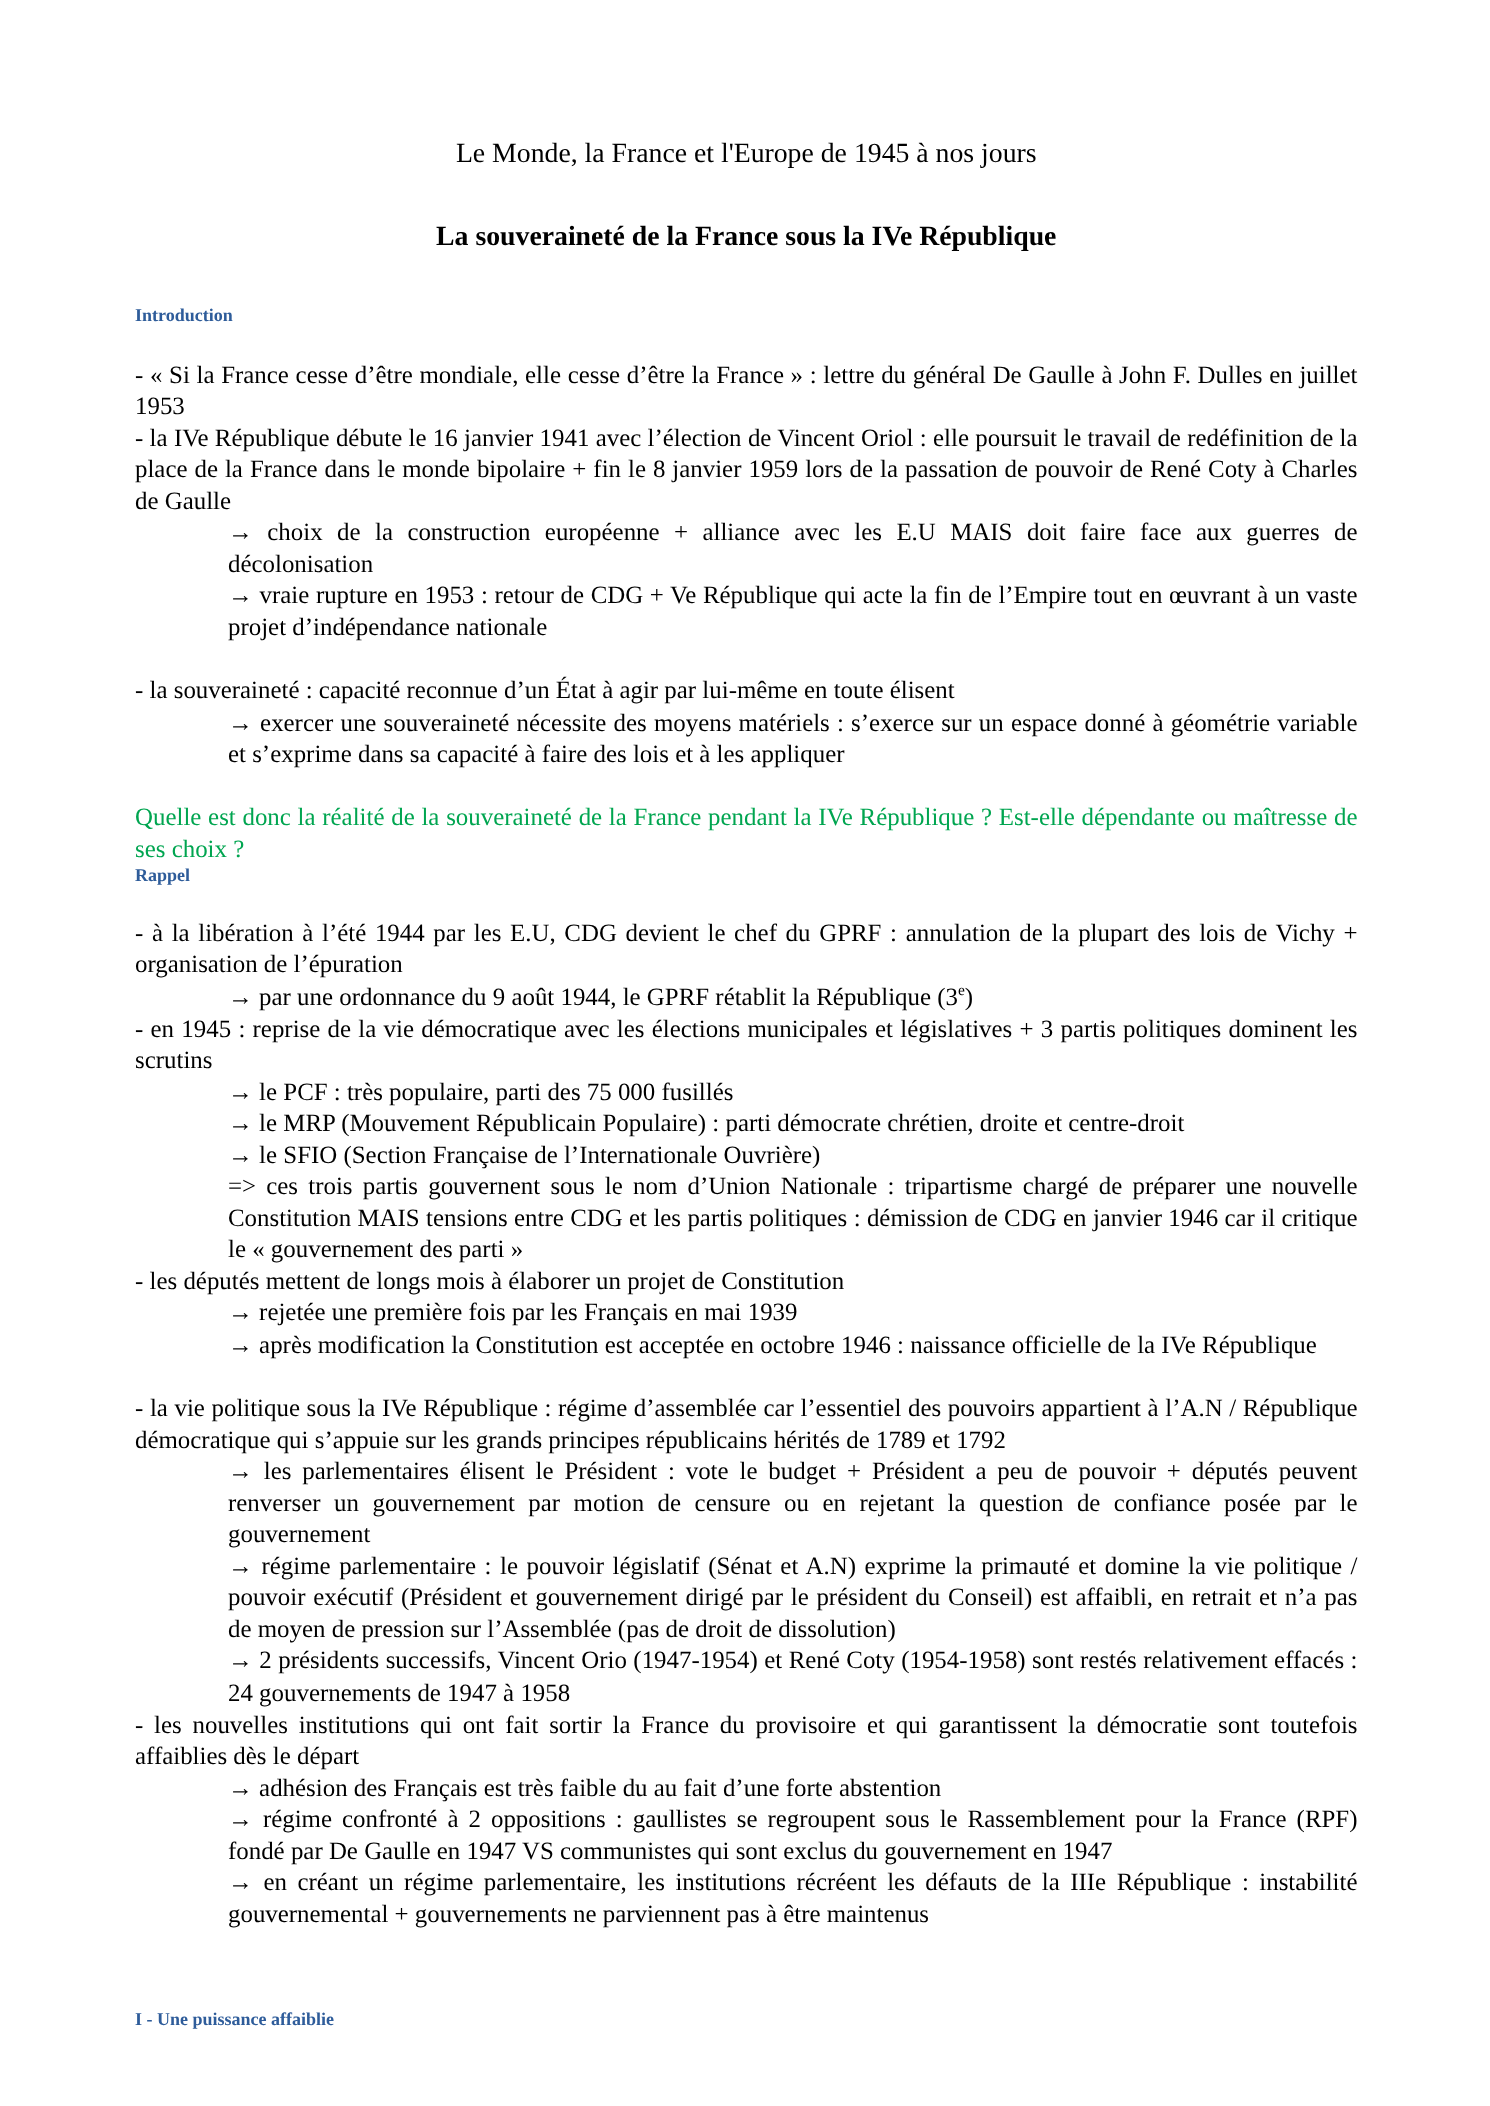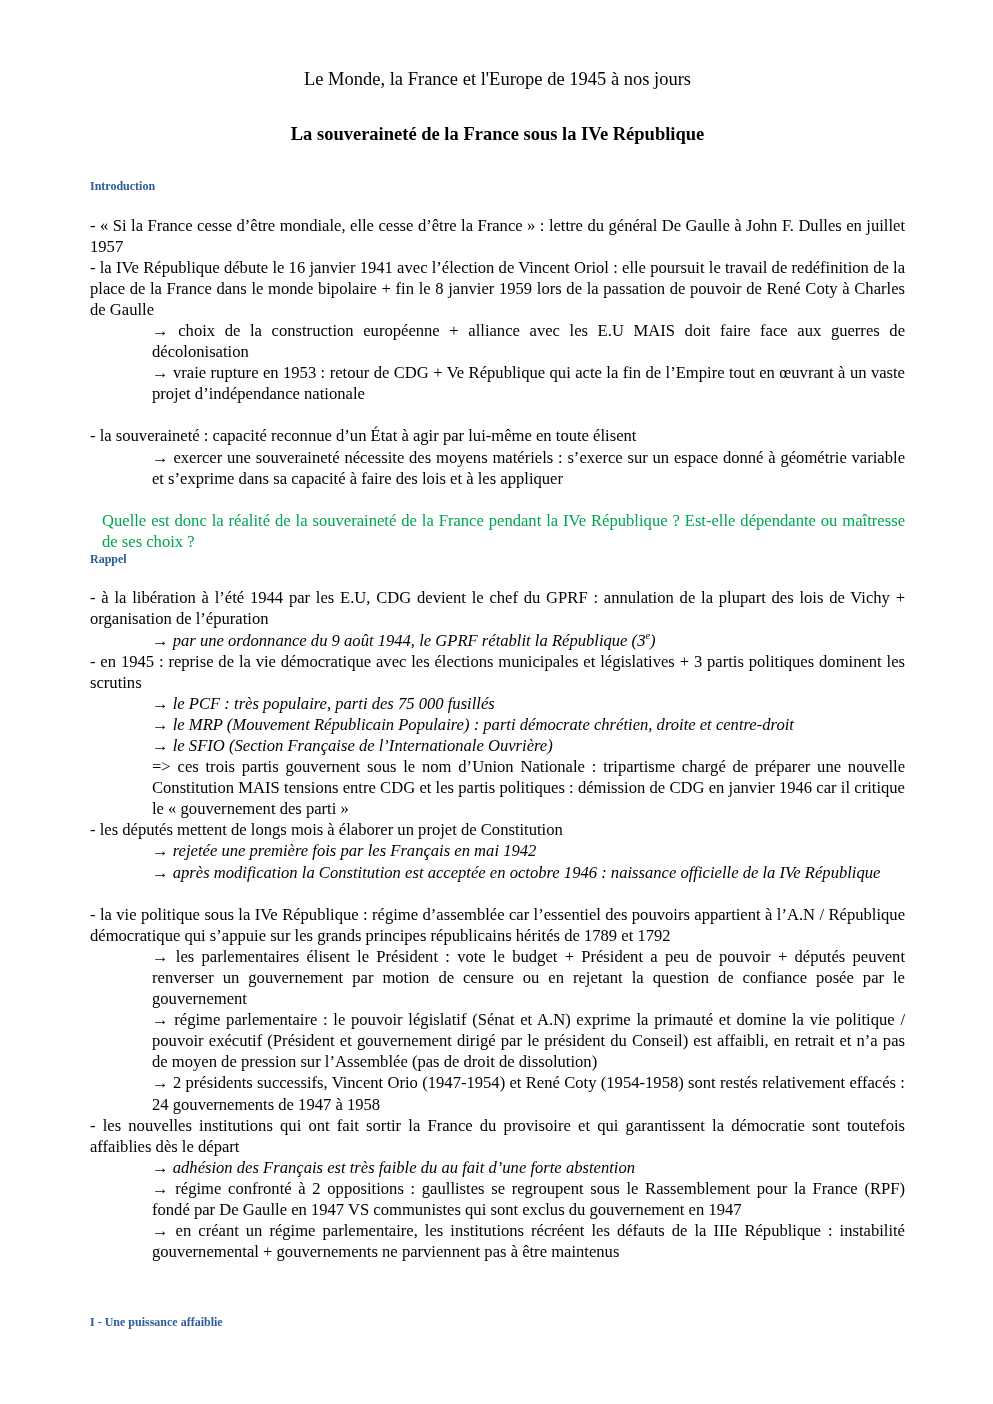--- a/index.html
+++ b/index.html
@@ -26,21 +26,21 @@
     left: 90px;
     top: 0;
     width: 815px;
   }
 
   
   .doc-title {
     text-align: center;
     font-size: 18.5px;
     line-height: 1.25;
-    margin-top: 68px;
+    margin-top: 92px;
     font-weight: normal;
   }
   .doc-subtitle {
     text-align: center;
     font-size: 18.5px;
     line-height: 1.25;
     font-weight: bold;
     margin-top: 32px;
   }
 
@@ -69,47 +69,45 @@
   .sub {
     margin: 0;
     padding-left: 62px;
     font-size: 16.6px;
     line-height: 21.1px;
     text-align: justify;
   }
 
   .green {
     color: #00a550;
-    margin-left: 12px;
   }
   .green p { color: #00a550; }
 
   .sub-a {
     margin: 0;
     padding-left: 62px;
     font-size: 16.6px;
     line-height: 21.1px;
-    font-style: italic;
   }
   .spacer-sm { height: 20px; }
   sup { font-size: 0.62em; vertical-align: super; line-height: 0; }
 </style>
 </head>
 <body>
 
 <div class="page">
   <div class="content">
 
     <div class="doc-title">Le Monde, la France et l'Europe de 1945 à nos jours</div>
     <div class="doc-subtitle">La souveraineté de la France sous la IVe République</div>
 
     <div class="heading-blue h-intro">Introduction</div>
 
     <div class="blk">
-      <p class="body">- « Si la France cesse d’être mondiale, elle cesse d’être la France » : lettre du général De Gaulle à John F. Dulles en juillet 1957</p>
+      <p class="body">- « Si la France cesse d’être mondiale, elle cesse d’être la France » : lettre du général De Gaulle à John F. Dulles en juillet 1953</p>
       <p class="body">- la IVe République débute le 16 janvier 1941 avec l’élection de Vincent Oriol : elle poursuit le travail de redéfinition de la place de la France dans le monde bipolaire + fin le 8 janvier 1959 lors de la passation de pouvoir de René Coty à Charles de Gaulle</p>
       <p class="sub">→ choix de la construction européenne + alliance avec les E.U MAIS doit faire face aux guerres de décolonisation</p>
       <p class="sub">→ vraie rupture en 1953 : retour de CDG + Ve République qui acte la fin de l’Empire tout en œuvrant à un vaste projet d’indépendance nationale</p>
     </div>
 
     <div class="blk">
       <p class="body">- la souveraineté : capacité reconnue d’un État à agir par lui-même en toute élisent</p>
       <p class="sub">→ exercer une souveraineté nécessite des moyens matériels : s’exerce sur un espace donné à géométrie variable et s’exprime dans sa capacité à faire des lois et à les appliquer</p>
     </div>
 
@@ -121,21 +119,21 @@
 
     <div class="blk">
       <p class="body">- à la libération à l’été 1944 par les E.U, CDG devient le chef du GPRF : annulation de la plupart des lois de Vichy + organisation de l’épuration</p>
       <p class="sub-a"><span>→ par une ordonnance du 9 août 1944, le GPRF rétablit la République (3</span><sup>e</sup><span>)</span></p>
       <p class="body">- en 1945 : reprise de la vie démocratique avec les élections municipales et législatives + 3 partis politiques dominent les scrutins</p>
       <p class="sub-a">→ le PCF : très populaire, parti des 75 000 fusillés</p>
       <p class="sub-a">→ le MRP (Mouvement Républicain Populaire) : parti démocrate chrétien, droite et centre-droit</p>
       <p class="sub-a">→ le SFIO (Section Française de l’Internationale Ouvrière)</p>
       <p class="sub">=&gt; ces trois partis gouvernent sous le nom d’Union Nationale : tripartisme chargé de préparer une nouvelle Constitution MAIS tensions entre CDG et les partis politiques : démission de CDG en janvier 1946 car il critique le « gouvernement des parti »</p>
       <p class="body">- les députés mettent de longs mois à élaborer un projet de Constitution</p>
-      <p class="sub-a">→ rejetée une première fois par les Français en mai 1942</p>
+      <p class="sub-a">→ rejetée une première fois par les Français en mai 1939</p>
       <p class="sub-a">→ après modification la Constitution est acceptée en octobre 1946 : naissance officielle de la IVe République</p>
     </div>
 
     <div class="blk">
       <p class="body">- la vie politique sous la IVe République : régime d’assemblée car l’essentiel des pouvoirs appartient à l’A.N / République démocratique qui s’appuie sur les grands principes républicains hérités de 1789 et 1792</p>
       <p class="sub">→ les parlementaires élisent le Président : vote le budget + Président a peu de pouvoir + députés peuvent renverser un gouvernement par motion de censure ou en rejetant la question de confiance posée par le gouvernement</p>
       <p class="sub">→ régime parlementaire : le pouvoir législatif (Sénat et A.N) exprime la primauté et domine la vie politique / pouvoir exécutif (Président et gouvernement dirigé par le président du Conseil) est affaibli, en retrait et n’a pas de moyen de pression sur l’Assemblée (pas de droit de dissolution)</p>
       <p class="sub">→ 2 présidents successifs, Vincent Orio (1947-1954) et René Coty (1954-1958) sont restés relativement effacés : 24 gouvernements de 1947 à 1958</p>
       <p class="body">- les nouvelles institutions qui ont fait sortir la France du provisoire et qui garantissent la démocratie sont toutefois affaiblies dès le départ</p>
       <p class="sub-a">→ adhésion des Français est très faible du au fait d’une forte abstention</p>

